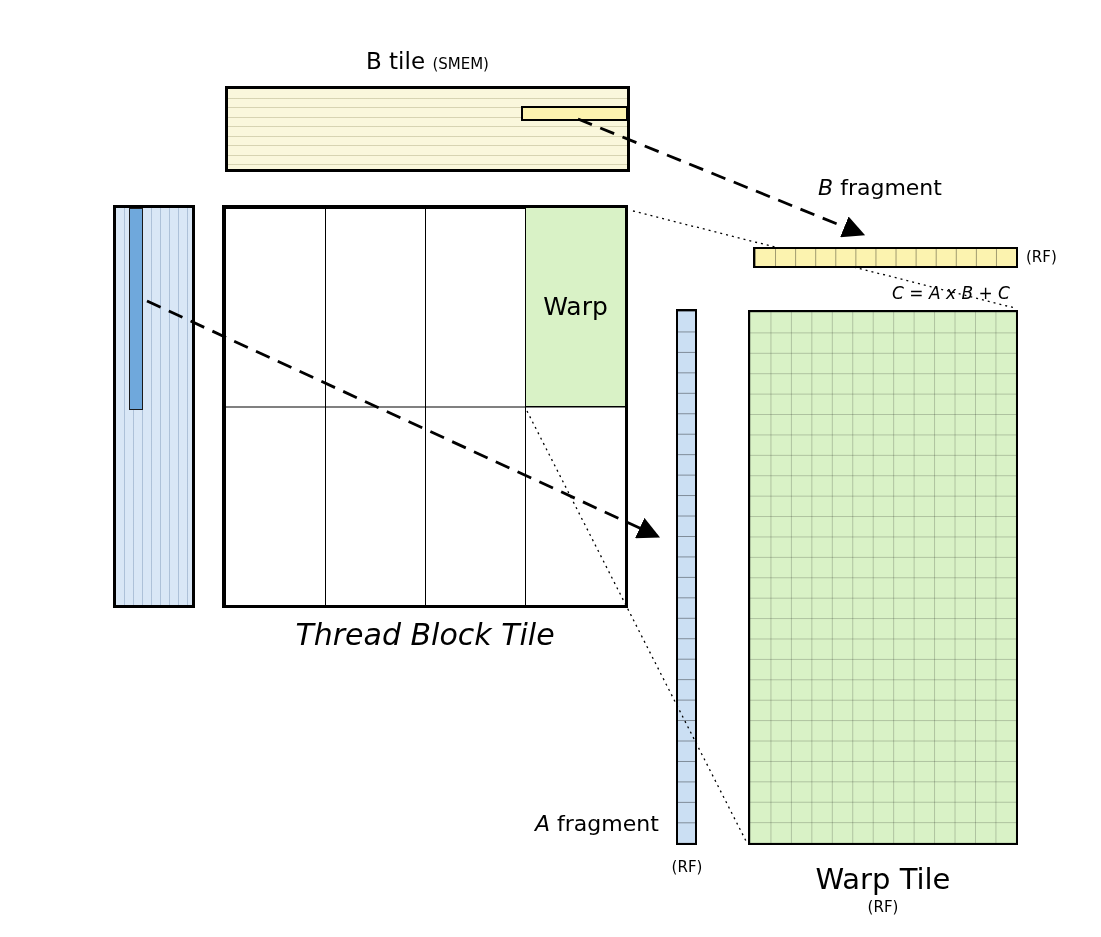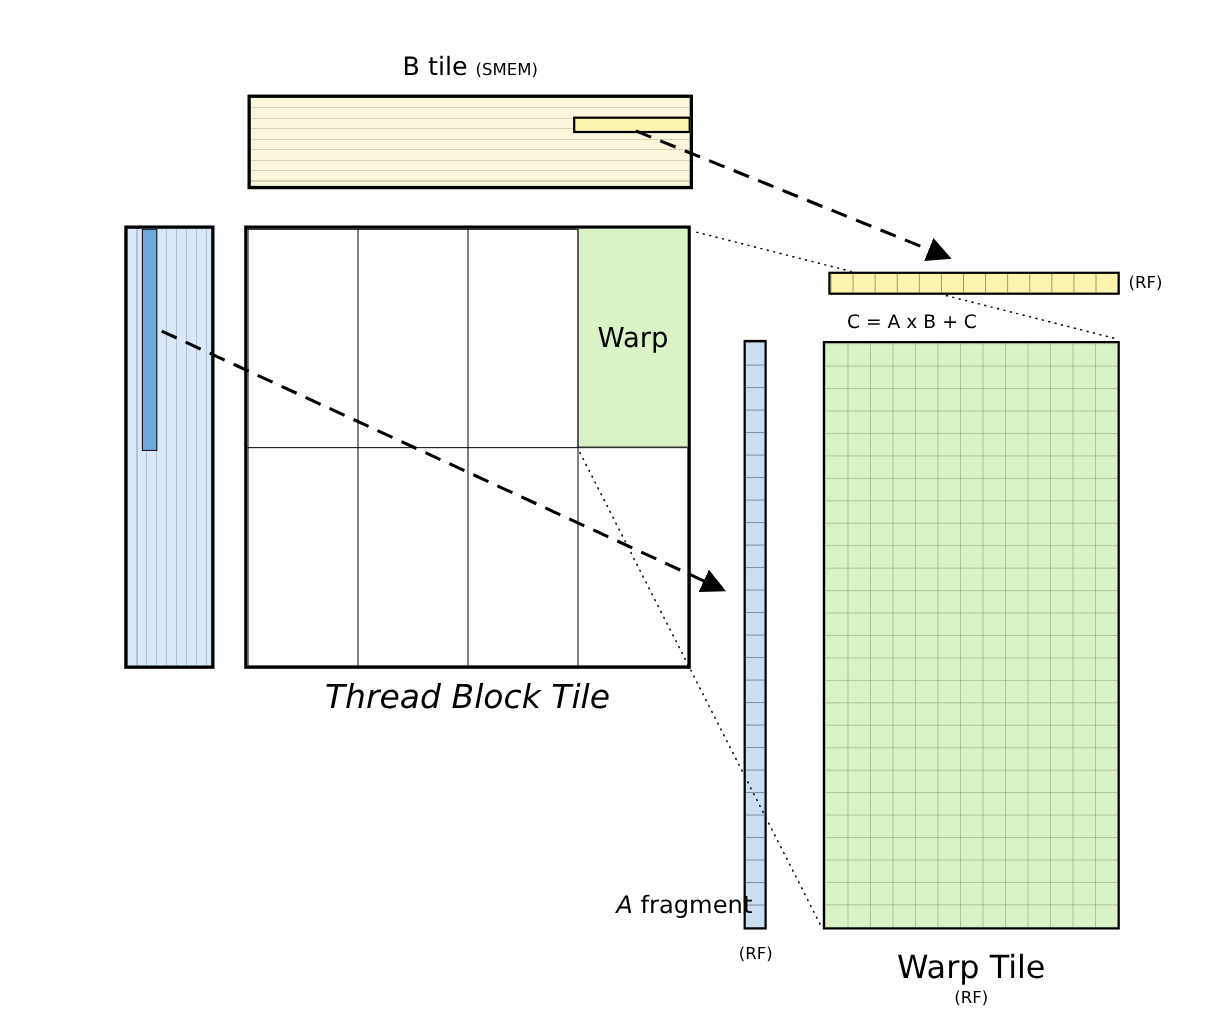--- a/index.html
+++ b/index.html
@@ -31,34 +31,34 @@
   .tbt-label{left:222px;top:617px;width:406px;text-align:center;font-size:30px;font-style:italic;}
 
   
   .b-frag-label{left:770px;top:175px;width:220px;text-align:center;font-size:22px;}
   .b-frag{left:753px;top:247px;width:265px;height:21px;border:2px solid #000;z-index:4;
     background-image:linear-gradient(to right,rgba(0,0,0,0.38) 1px,transparent 1px);
     background-size:20.08px 100%;}
   .b-frag-rf{left:1026px;top:248px;width:60px;font-size:15px;z-index:4;}
 
   
-  .equation{left:770px;top:283px;width:240px;text-align:left;font-size:17px;}
+  .equation{left:770px;top:283px;width:240px;text-align:right;font-size:17px;font-style:italic;}
 
   
   .warp-tile{left:748px;top:310px;width:270px;height:535px;border:2.5px solid #000;
     background-image:linear-gradient(to right,rgba(0,0,0,0.20) 1px,transparent 1px),linear-gradient(to bottom,rgba(0,0,0,0.20) 1px,transparent 1px);
     background-size:20.46px 100%,100% 20.42px;}
   .warp-tile-label{left:748px;top:862px;width:270px;text-align:center;font-size:29px;}
   .warp-tile-rf{left:748px;top:898px;width:270px;text-align:center;font-size:15px;}
 
   
   .a-frag{left:676px;top:309px;width:21px;height:536px;border:2px solid #000;
     background-image:linear-gradient(to bottom,rgba(0,0,0,0.38) 1px,transparent 1px);
     background-size:100% 20.46px;}
-  .a-frag-label{left:552px;top:811px;width:132px;text-align:right;font-size:22px;}
+  .a-frag-label{left:535px;top:811px;width:132px;text-align:left;font-size:22px;}
   .a-frag-rf{left:658px;top:858px;width:58px;text-align:center;font-size:15px;}
 
   .overlay{left:0;top:0;width:1101px;height:937px;z-index:3;pointer-events:none;}
   .it{font-style:italic;}
 </style>
 </head>
 <body>
 
 <div class="canvas">
 
@@ -72,20 +72,23 @@
   <div class="abs a-tile" style="background-color: rgb(217, 231, 246);"></div>
   <div class="abs a-subtile" style="background-color: rgb(111, 168, 220);"></div>
 
   <div class="abs tbt">
     <div class="warp-cell" style="background-color: rgb(217, 242, 198);">
       <span>Warp</span>
     </div>
   </div>
   <div class="abs tbt-label">Thread Block Tile</div>
 
+  <div class="abs b-frag-label">
+    <span class="it">B</span><span> fragment</span>
+  </div>
   <div class="abs b-frag" style="background-color: rgb(252, 243, 175);"></div>
   <div class="abs b-frag-rf">(RF)</div>
 
   <div class="abs equation">C = A x B + C</div>
 
   <div class="abs warp-tile" style="background-color: rgb(217, 242, 198);"></div>
   <div class="abs warp-tile-label">Warp Tile</div>
   <div class="abs warp-tile-rf">(RF)</div>
 
   <div class="abs a-frag" style="background-color: rgb(203, 223, 243);"></div>

